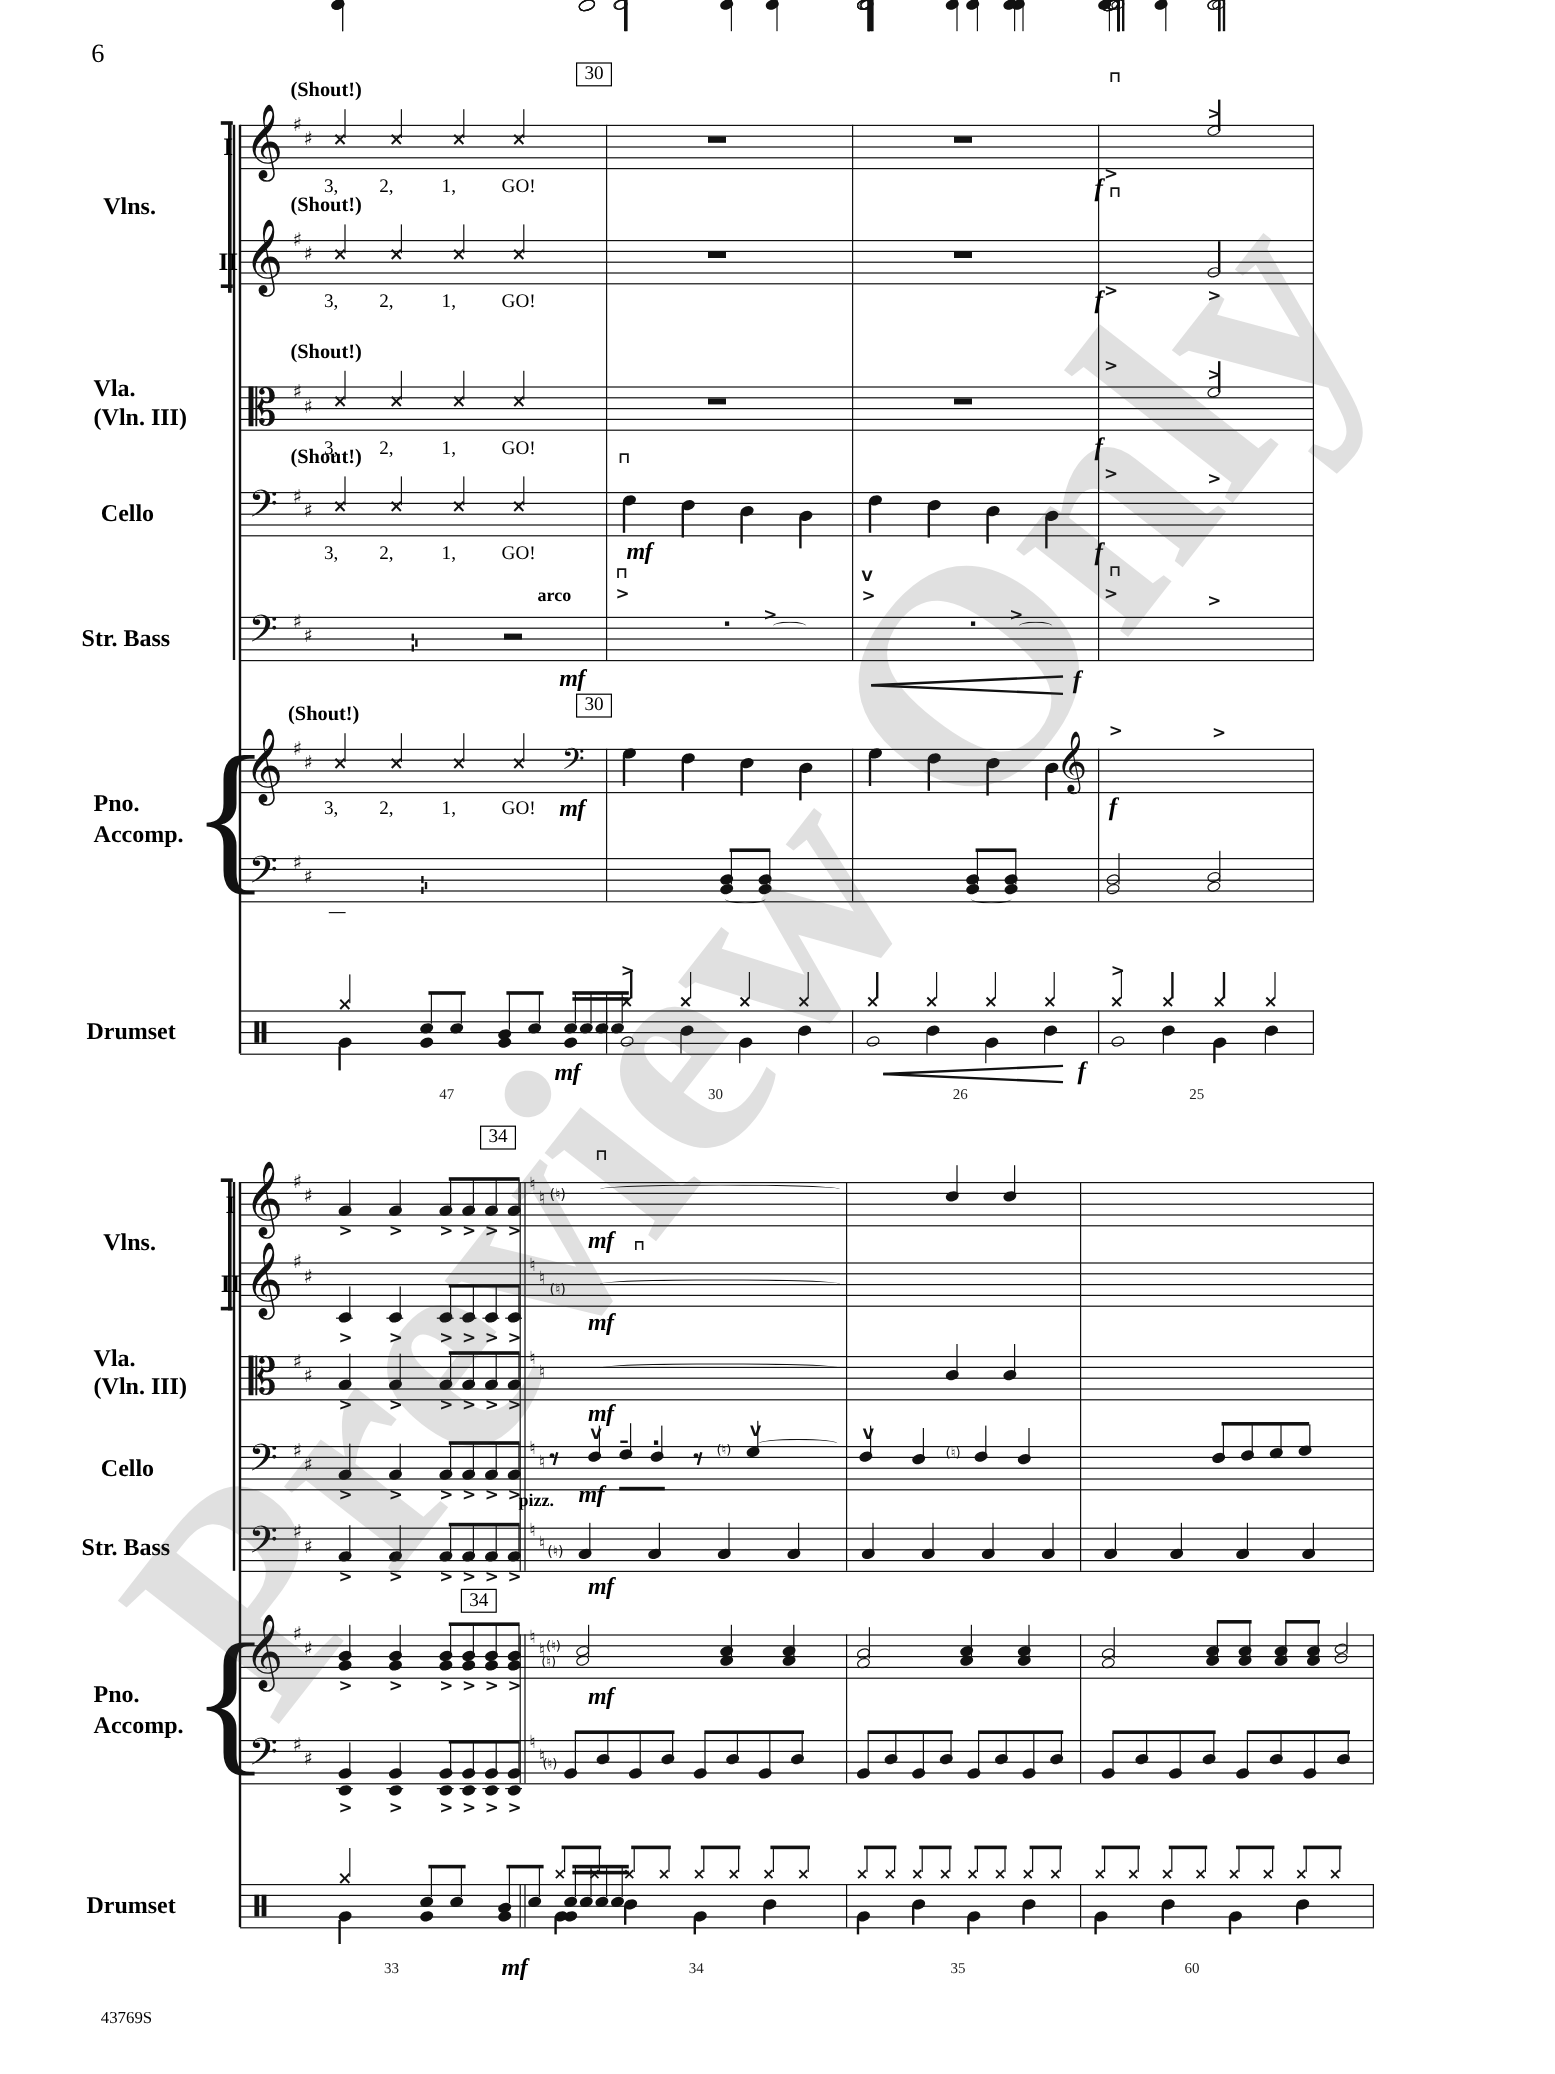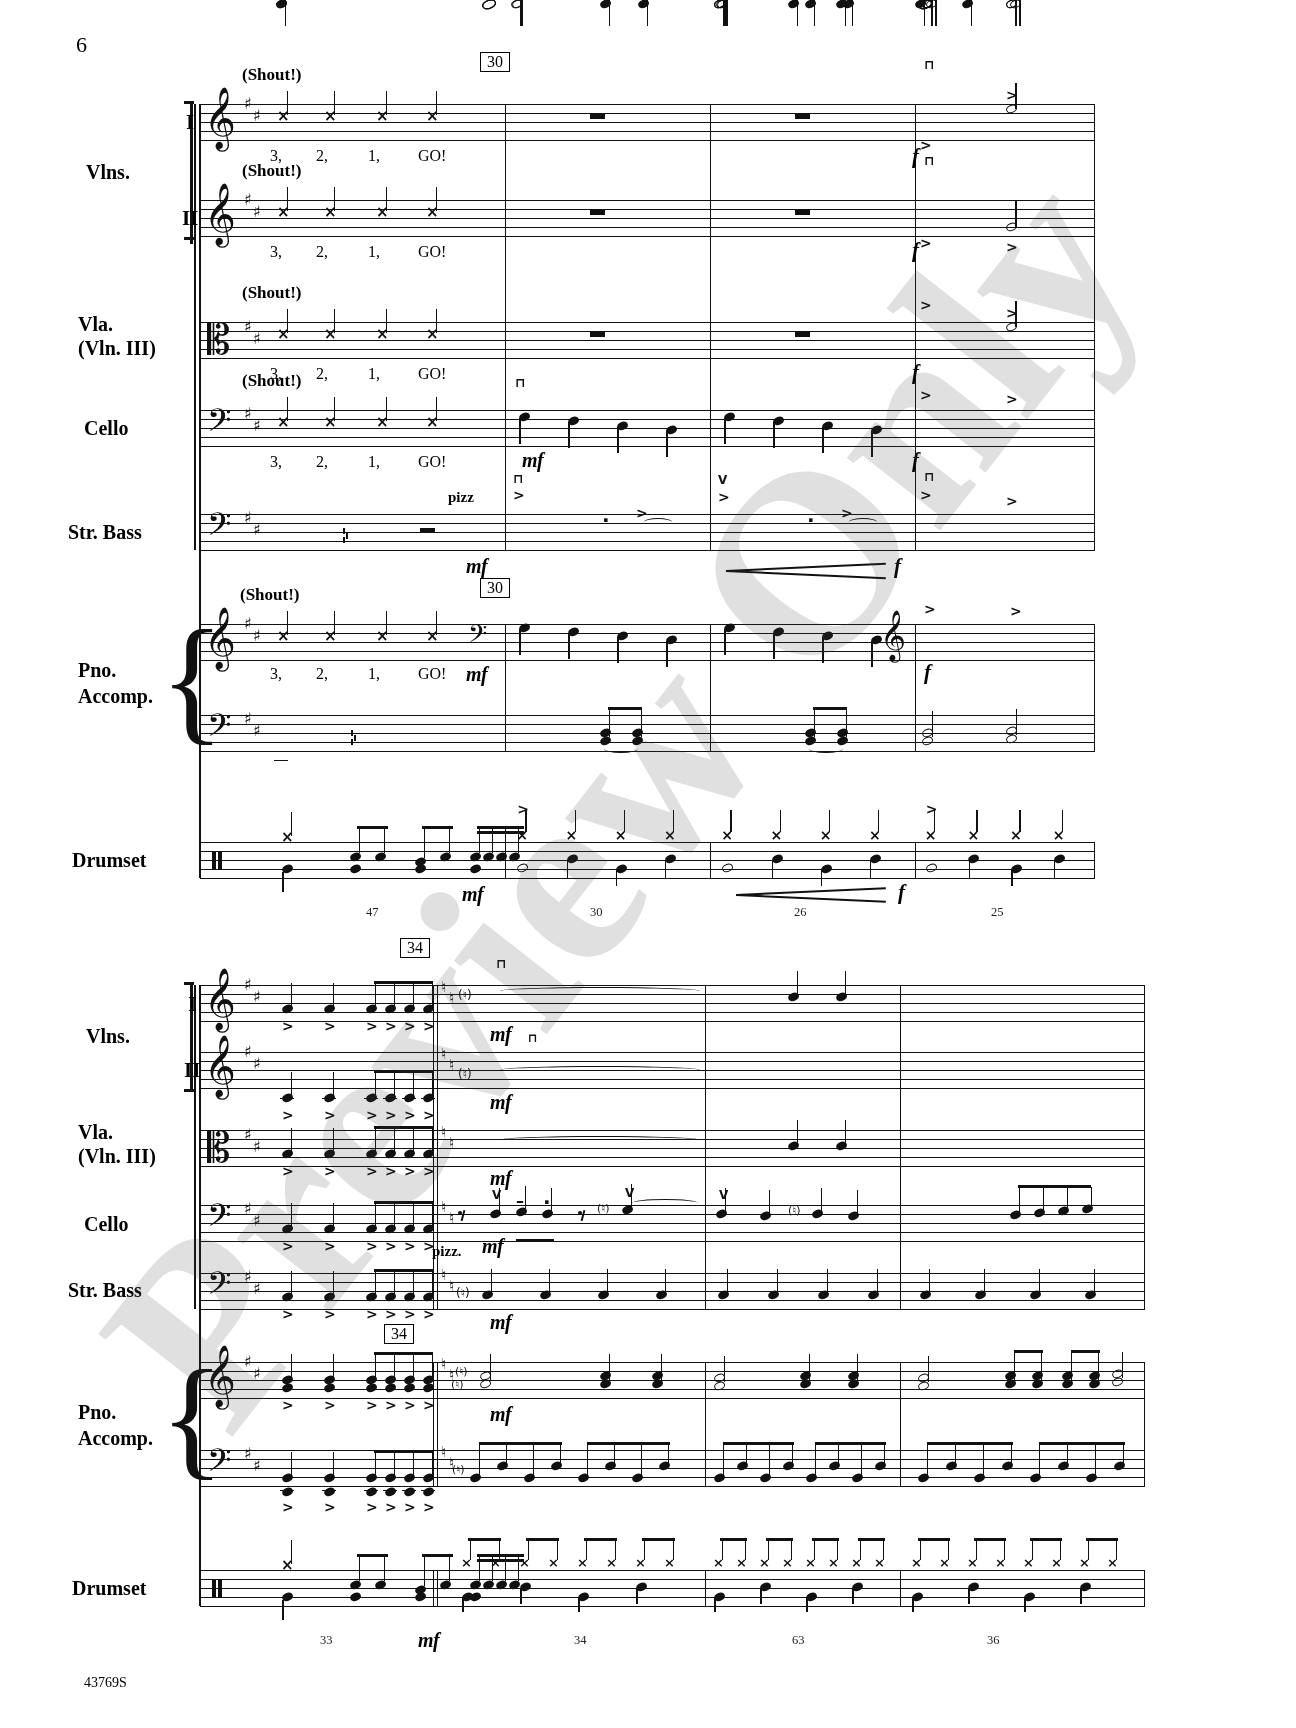--- a/index.html
+++ b/index.html
@@ -965,21 +965,21 @@
   <span class="t lyr" style="left:418px;top:366px">GO!</span>
   <span class="t lyr" style="left:270px;top:454px">3,</span>
   <span class="t lyr" style="left:316px;top:454px">2,</span>
   <span class="t lyr" style="left:368px;top:454px">1,</span>
   <span class="t lyr" style="left:418px;top:454px">GO!</span>
   <span class="t lyr" style="left:270px;top:666px">3,</span>
   <span class="t lyr" style="left:316px;top:666px">2,</span>
   <span class="t lyr" style="left:368px;top:666px">1,</span>
   <span class="t lyr" style="left:418px;top:666px">GO!</span>
 
-  <span class="t tech" style="left:448px;top:490px">pizz</span>
+  <span class="t tech" style="left:448px;top:490px">arco</span>
   <span class="t dyn" style="left:522px;top:450px">mf</span>
   <span class="t dyn" style="left:466px;top:556px">mf</span>
   <span class="t dyn" style="left:466px;top:664px">mf</span>
   <span class="t dyn" style="left:462px;top:884px">mf</span>
   <span class="t dynbig" style="left:912px;top:146px">f</span>
   <span class="t dynbig" style="left:912px;top:240px">f</span>
   <span class="t dynbig" style="left:912px;top:362px">f</span>
   <span class="t dynbig" style="left:912px;top:450px">f</span>
   <span class="t dynbig" style="left:894px;top:556px">f</span>
   <span class="t dynbig" style="left:924px;top:662px">f</span>
@@ -1008,15 +1008,15 @@
   <span class="t dyn" style="left:490px;top:1092px">mf</span>
   <span class="t dyn" style="left:490px;top:1168px">mf</span>
   <span class="t tech" style="left:432px;top:1244px">pizz.</span>
   <span class="t dyn" style="left:482px;top:1236px">mf</span>
   <span class="t dyn" style="left:490px;top:1312px">mf</span>
   <span class="t dyn" style="left:490px;top:1404px">mf</span>
   <span class="t dyn" style="left:418px;top:1630px">mf</span>
 
   <span class="t mn" style="left:320px;top:1634px">33</span>
   <span class="t mn" style="left:574px;top:1634px">34</span>
-  <span class="t mn" style="left:792px;top:1634px">63</span>
-  <span class="t mn" style="left:987px;top:1634px">36</span>
+  <span class="t mn" style="left:792px;top:1634px">35</span>
+  <span class="t mn" style="left:987px;top:1634px">60</span>
 </div>
 
 </body></html>

